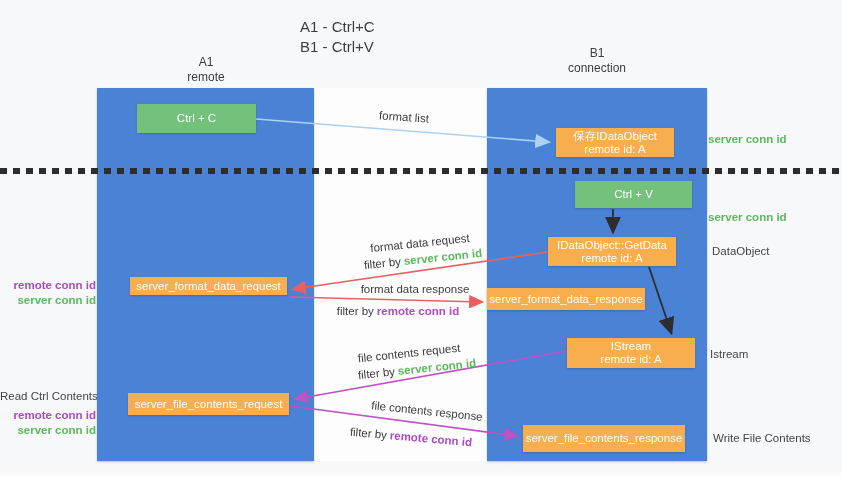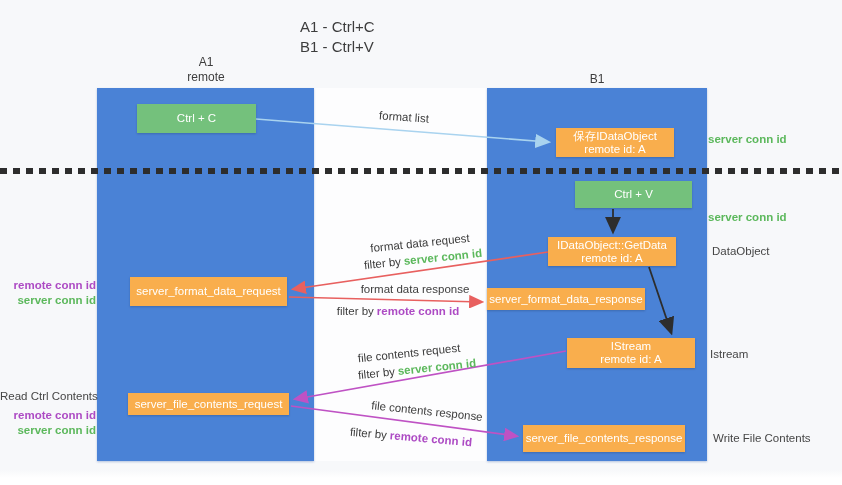--- a/index.html
+++ b/index.html
@@ -46,21 +46,21 @@
 
   <div class="abs diagram-title">
     <div>A1 - Ctrl+C</div>
     <div>B1 - Ctrl+V</div>
   </div>
 
   <div class="abs ll-header" style="left:126px;top:55px;">
     <div>A1</div>
     <div>remote</div>
   </div>
-  <div class="abs ll-header" style="left:517px;top:46px;margin-top:26px;">
+  <div class="abs ll-header" style="left:517px;top:46px;">
     <div>B1</div>
     <div>connection</div>
   </div>
 
   <div class="abs gap-panel"></div>
   <div class="abs column" style="left:97px;top:88px;width:217px;height:373px;"></div>
   <div class="abs column" style="left:487px;top:88px;width:220px;height:373px;"></div>
 
   <div class="abs divider"></div>
 
@@ -95,21 +95,21 @@
     <span class="l1">保存IDataObject</span>
     <span>remote id: A</span>
   </div>
   <div class="abs node green" style="left:555px;top:181px;width:117px;height:27px;margin-left:20px;">
     <span>Ctrl + V</span>
   </div>
   <div class="abs node orange" style="left:548px;top:237px;width:128px;height:29px;">
     <span class="l1">IDataObject::GetData</span>
     <span>remote id: A</span>
   </div>
-  <div class="abs node orange" style="left:130px;top:277px;width:157px;height:29px;">
+  <div class="abs node orange" style="left:130px;top:277px;width:157px;height:18px;">
     <span>server_format_data_request</span>
   </div>
   <div class="abs node orange" style="left:487px;top:288px;width:158px;height:22px;align-items:center;">
     <span>server_format_data_response</span>
   </div>
   <div class="abs node orange" style="left:567px;top:338px;width:128px;height:30px;">
     <span class="l1">IStream</span>
     <span>remote id: A</span>
   </div>
   <div class="abs node orange" style="left:128px;top:393px;width:161px;height:22px;">

